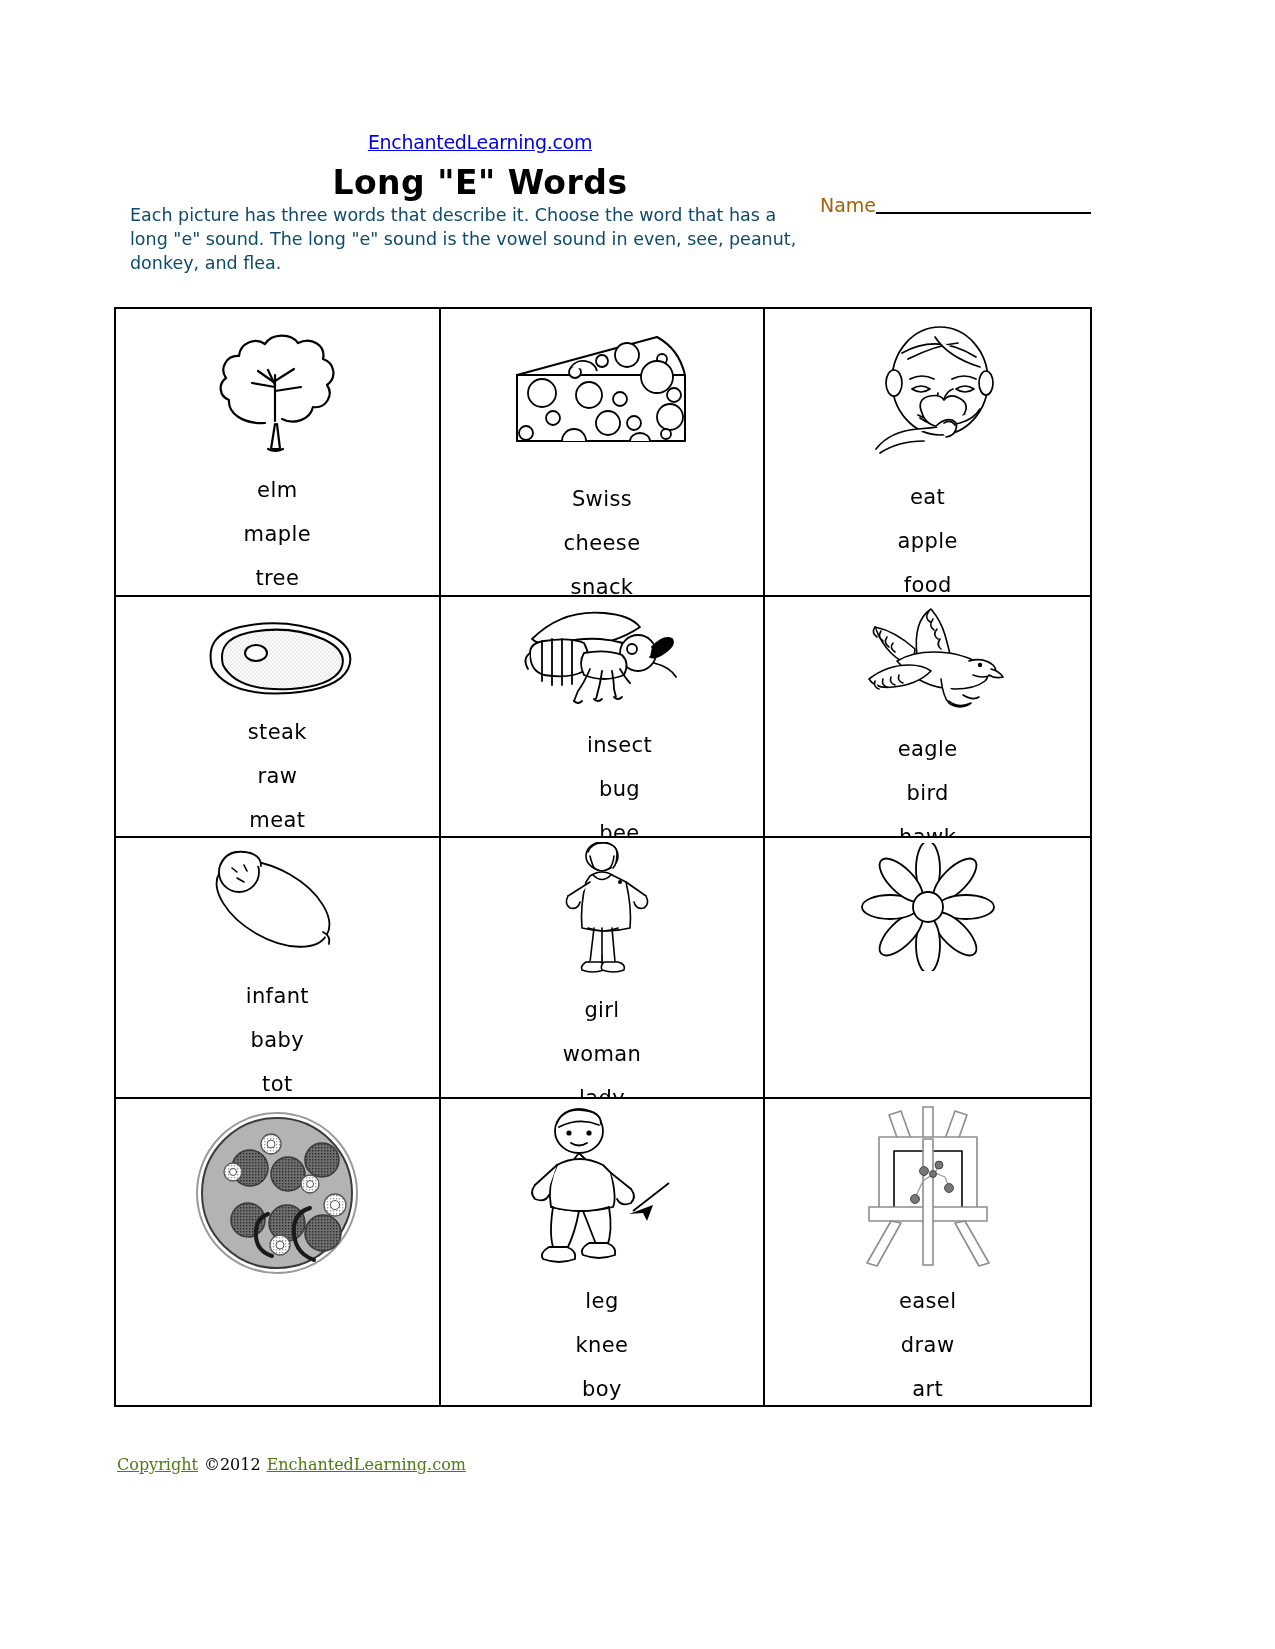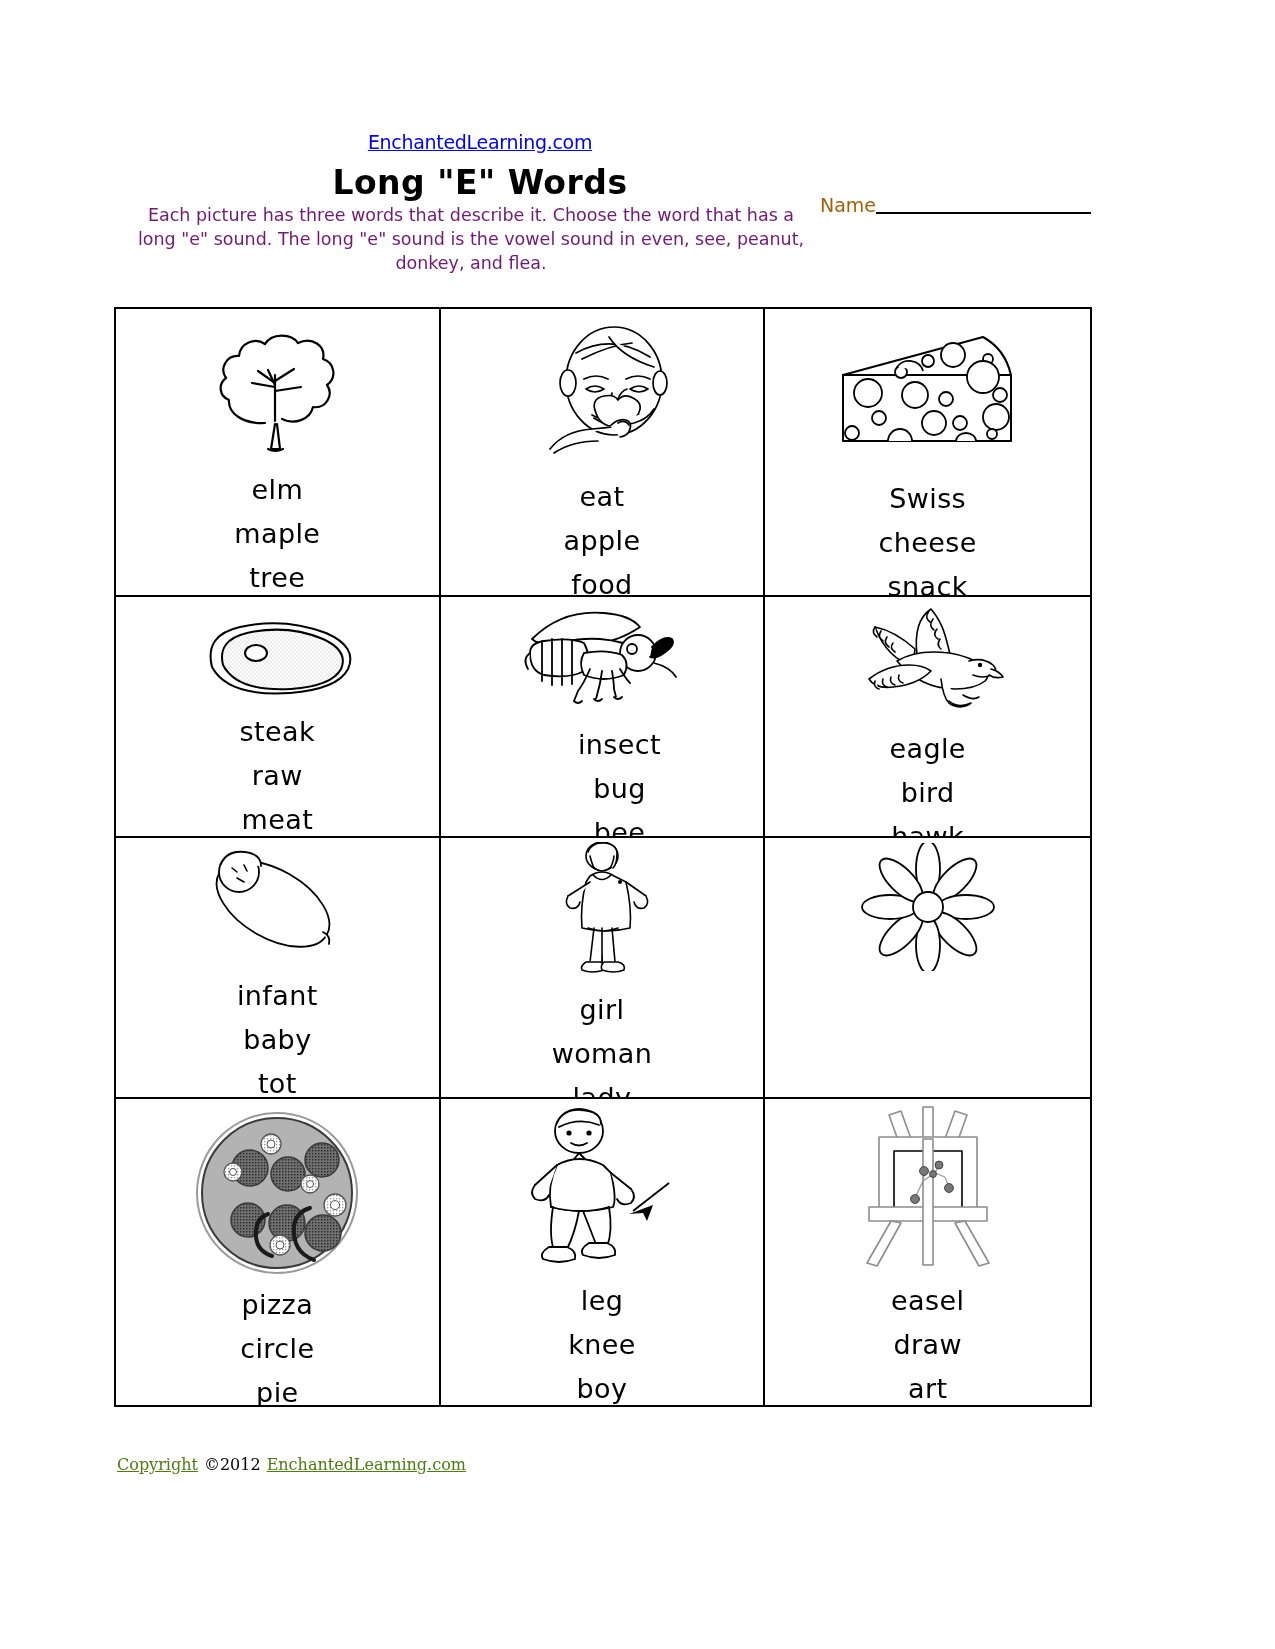--- a/index.html
+++ b/index.html
@@ -46,25 +46,24 @@
     font-weight: bold;
     font-size: 33px;
     letter-spacing: 0.5px;
     color: #000000;
   }
   .instructions {
     position: absolute;
     top: 203px;
     left: 130px;
     width: 682px;
-    text-align: center;
     font-family: "DejaVu Sans", sans-serif;
     font-size: 17.5px;
     line-height: 24px;
-    color: #701a75;
+    color: #0c4a6e;
   }
   .name-field {
     position: absolute;
     top: 196px;
     left: 820px;
     display: flex;
     align-items: flex-end;
   }
   .name-label {
     font-family: "DejaVu Sans", sans-serif;
@@ -114,21 +113,21 @@
     width: 100%;
   }
   .words {
     display: flex;
     flex-direction: column;
     align-items: center;
     width: 100%;
   }
   .word {
     font-family: "DejaVu Sans", sans-serif;
-    font-size: 27px;
+    font-size: 21px;
     line-height: 44px;
     color: #000000;
     letter-spacing: 0.4px;
   }
 
   
   .c0 .art { height: 140px; padding-top: 18px; }
   .c0 .words { padding-top: 6px; }
   .c1 .art { height: 130px; padding-top: 22px; }
   .c1 .words { padding-top: 18px; }
@@ -205,20 +204,58 @@
             <path d="M73 54 L92 42"></path>
             <path d="M73 58 L66 43"></path>
             <path d="M66 122 Q73 126 81 122"></path>
           </g>
         </svg>
       </div>
       <div class="words">
         <div class="word">elm</div>
         <div class="word">maple</div>
         <div class="word">tree</div>
+      </div>
+    </div>
+
+    <div class="cell c1">
+      <div class="art">
+        <svg width="190" height="128" viewBox="0 0 190 128">
+          <g fill="#fff" stroke="#000" stroke-width="2" stroke-linejoin="round">
+            <path d="M10 44 L150 6 Q172 18 178 44 Z"></path>
+            <path d="M10 44 L178 44 L178 110 L10 110 Z"></path>
+          </g>
+          <g fill="#fff" stroke="#000" stroke-width="1.8">
+            <circle cx="120" cy="24" r="12"></circle>
+            <circle cx="155" cy="28" r="5"></circle>
+            <circle cx="95" cy="30" r="6"></circle>
+            <circle cx="150" cy="46" r="16"></circle>
+            <circle cx="68" cy="41" r="6"></circle>
+            <circle cx="35" cy="62" r="14"></circle>
+            <circle cx="82" cy="64" r="13"></circle>
+            <circle cx="113" cy="68" r="7"></circle>
+            <circle cx="167" cy="64" r="7"></circle>
+            <circle cx="163" cy="86" r="13"></circle>
+            <circle cx="46" cy="87" r="7"></circle>
+            <circle cx="101" cy="92" r="12"></circle>
+            <circle cx="127" cy="92" r="7"></circle>
+            <circle cx="19" cy="102" r="7"></circle>
+            <circle cx="159" cy="103" r="5"></circle>
+          </g>
+          <g fill="#fff" stroke="#000" stroke-width="1.8">
+            <path d="M55 110 a12 12 0 0 1 24 0"></path>
+            <path d="M123 110 a10 8 0 0 1 20 0"></path>
+            <path d="M64 36 a14 12 0 0 1 26 4"></path>
+          </g>
+        </svg>
+      </div>
+      <div class="words">
+        <div class="word">Swiss</div>
+        <div class="word">cheese</div>
+        <div class="word">snack</div>
       </div>
     </div>
 
     <div class="cell c2">
       <div class="art">
         <svg width="175" height="140" viewBox="0 0 175 140">
           <g fill="#fff" stroke="#000" stroke-width="1.7" stroke-linejoin="round" stroke-linecap="round">
             <ellipse cx="100" cy="58" rx="48" ry="54"></ellipse>
             <path d="M62 30 Q98 10 136 34"></path>
             <path d="M68 36 Q96 22 118 20"></path>
@@ -241,58 +278,20 @@
             <path d="M40 130 q18 -12 44 -12"></path>
             <path d="M96 103 q8 -8 16 -6 q6 2 4 9 q-2 7 -10 8"></path>
             <path d="M104 100 q7 -4 11 2"></path>
           </g>
         </svg>
       </div>
       <div class="words">
         <div class="word">eat</div>
         <div class="word">apple</div>
         <div class="word">food</div>
-      </div>
-    </div>
-
-    <div class="cell c1">
-      <div class="art">
-        <svg width="190" height="128" viewBox="0 0 190 128">
-          <g fill="#fff" stroke="#000" stroke-width="2" stroke-linejoin="round">
-            <path d="M10 44 L150 6 Q172 18 178 44 Z"></path>
-            <path d="M10 44 L178 44 L178 110 L10 110 Z"></path>
-          </g>
-          <g fill="#fff" stroke="#000" stroke-width="1.8">
-            <circle cx="120" cy="24" r="12"></circle>
-            <circle cx="155" cy="28" r="5"></circle>
-            <circle cx="95" cy="30" r="6"></circle>
-            <circle cx="150" cy="46" r="16"></circle>
-            <circle cx="68" cy="41" r="6"></circle>
-            <circle cx="35" cy="62" r="14"></circle>
-            <circle cx="82" cy="64" r="13"></circle>
-            <circle cx="113" cy="68" r="7"></circle>
-            <circle cx="167" cy="64" r="7"></circle>
-            <circle cx="163" cy="86" r="13"></circle>
-            <circle cx="46" cy="87" r="7"></circle>
-            <circle cx="101" cy="92" r="12"></circle>
-            <circle cx="127" cy="92" r="7"></circle>
-            <circle cx="19" cy="102" r="7"></circle>
-            <circle cx="159" cy="103" r="5"></circle>
-          </g>
-          <g fill="#fff" stroke="#000" stroke-width="1.8">
-            <path d="M55 110 a12 12 0 0 1 24 0"></path>
-            <path d="M123 110 a10 8 0 0 1 20 0"></path>
-            <path d="M64 36 a14 12 0 0 1 26 4"></path>
-          </g>
-        </svg>
-      </div>
-      <div class="words">
-        <div class="word">Swiss</div>
-        <div class="word">cheese</div>
-        <div class="word">snack</div>
       </div>
     </div>
 
     <div class="cell c3">
       <div class="art">
         <svg width="175" height="95" viewBox="0 0 175 95">
           <defs>
             <pattern id="stip" width="4" height="4" patternUnits="userSpaceOnUse">
               <rect width="4" height="4" fill="#fff"></rect>
               <circle cx="1" cy="1" r="0.7" fill="#c8c8c8"></circle>
@@ -486,25 +485,20 @@
             <circle cx="118" cy="76" r="3.5"></circle>
             <circle cx="143" cy="97" r="4.5"></circle>
             <circle cx="88" cy="137" r="4"></circle>
           </g>
           <g fill="none" stroke="#1a1a1a" stroke-width="4" stroke-linecap="round">
             <path d="M80 148 q-18 -6 -16 -26 q1 -12 12 -16"></path>
             <path d="M122 152 q-22 -8 -20 -34 q2 -14 16 -18"></path>
           </g>
         </svg>
       </div>
-      <div class="words">
-        <div class="word">pizza</div>
-        <div class="word">circle</div>
-        <div class="word">pie</div>
-      </div>
     </div>
 
     <div class="cell c10">
       <div class="art">
         <svg width="170" height="160" viewBox="0 0 170 160">
           <g fill="#fff" stroke="#000" stroke-width="1.8" stroke-linejoin="round" stroke-linecap="round">
             <ellipse cx="62" cy="24" rx="24" ry="22"></ellipse>
             <path d="M40 16 q6 -14 24 -13 q20 1 20 14"></path>
             <path d="M42 20 q20 -10 40 -2"></path>
             <path d="M54 36 q8 5 16 0"></path>

